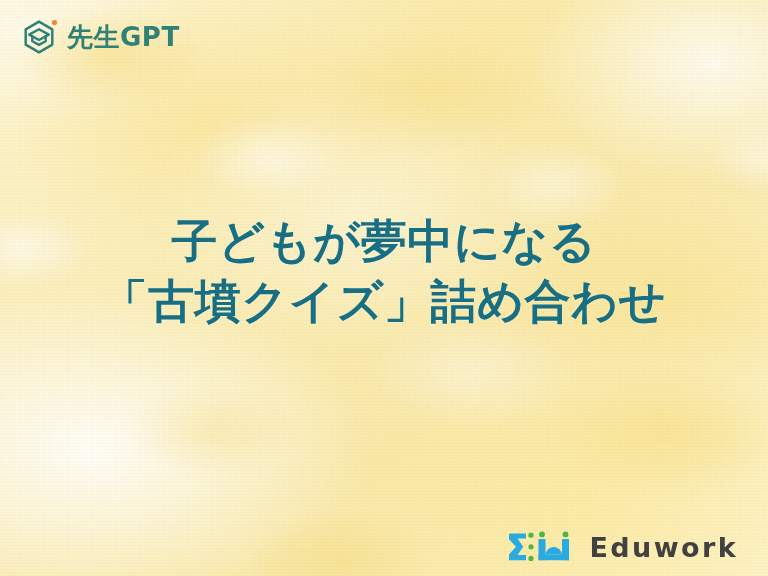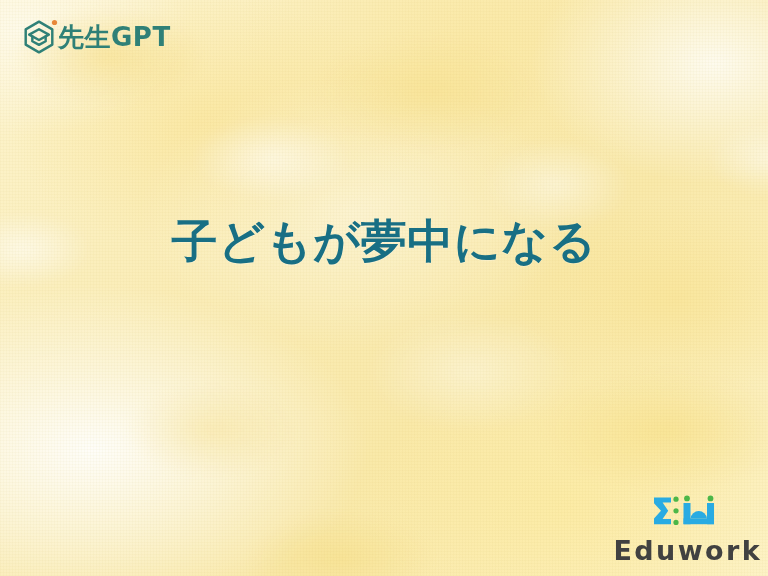--- a/index.html
+++ b/index.html
@@ -63,20 +63,21 @@
     opacity: 0.85;
   }
 
   
   .brand {
     position: absolute;
     top: 18px;
     left: 20px;
     display: flex;
     align-items: center;
+    gap: 9px;
     z-index: 5;
   }
   .brand-mark {
     width: 38px;
     height: 38px;
     display: block;
     flex: 0 0 auto;
   }
   .brand-name {
     font-size: 26px;
@@ -105,27 +106,26 @@
     line-height: 1.30;
     letter-spacing: 0.5px;
     color: #186f84;
     white-space: nowrap;
     text-shadow: 0 1px 0 rgba(255,255,255,0.25);
   }
 
   
   .footer-brand {
     position: absolute;
-    right: 6px;
+    right: 30px;
     bottom: 12px;
     display: flex;
     align-items: center;
     gap: 9px;
     z-index: 5;
-    flex-direction: column;
   }
   .ew-mark {
     width: 74px;
     height: 34px;
     display: block;
     flex: 0 0 auto;
   }
   .ew-name {
     font-size: 27px;
     font-weight: 700;
@@ -154,20 +154,21 @@
       <path d="M15.6 23.4 L15.6 29.4 L24 33.9 L32.4 29.4 L32.4 23.4" fill="none" stroke="#2f8077" stroke-width="3.1" stroke-linejoin="round" stroke-linecap="round"></path>
     </svg>
     <svg width="7" height="7" viewBox="0 0 7 7" style="position:absolute;left:31px;top:1px;" aria-hidden="true">
       <circle cx="3.5" cy="3.5" r="2.6" fill="#e8883a"></circle>
     </svg>
     <span class="brand-name">先生GPT</span>
   </div>
 
   <div class="title-block">
     <span class="title-line">子どもが夢中になる</span>
+    <span class="title-line">「古墳クイズ」詰め合わせ</span>
   </div>
 
   <div class="footer-brand">
     <svg class="ew-mark" viewBox="0 0 74 34" aria-hidden="true">
 
       <path d="M3.0 3.4 L20.0 3.4 L20.0 8.6 L11.6 8.6 L17.2 16.8 L11.6 25.0 L20.0 25.0 L20.0 30.2 L3.0 30.2 L3.0 24.4 L10.0 16.8 L3.0 9.2 Z" fill="#29abe2"></path>
 
       <circle cx="25.0" cy="5.2" r="2.6" fill="#4cb748"></circle>
       <circle cx="25.0" cy="16.8" r="2.6" fill="#4cb748"></circle>
       <circle cx="25.0" cy="28.4" r="2.6" fill="#4cb748"></circle>

